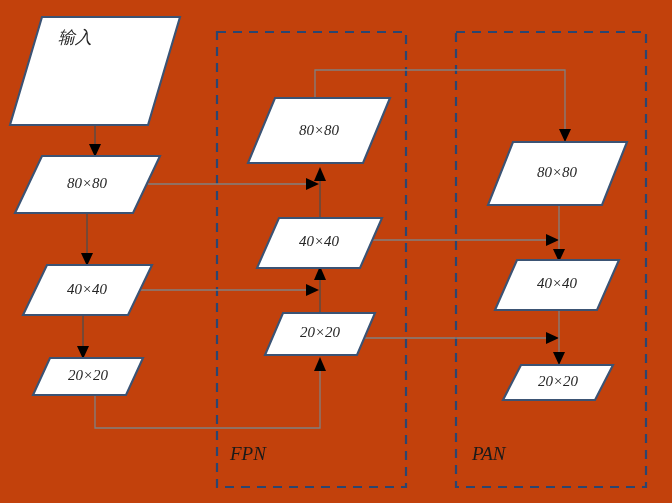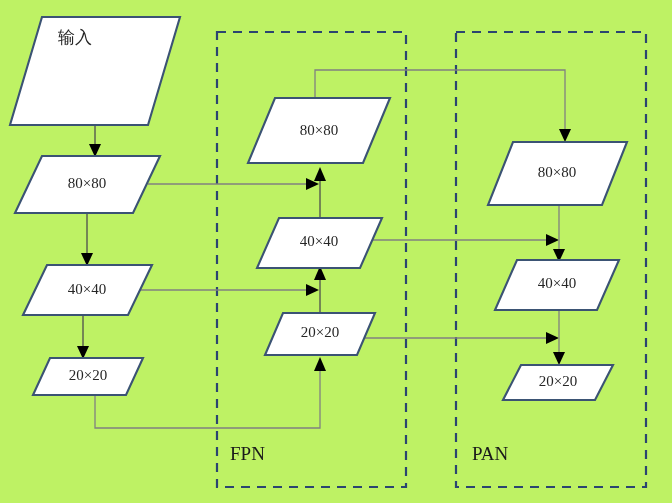--- a/index.html
+++ b/index.html
@@ -1,17 +1,17 @@
 <!DOCTYPE html>
 <html><head>
 <meta charset="utf-8">
 <style>
   html,body{margin:0;padding:0;background:#ffffff;}
   body{width:672px;height:503px;font-family:"Liberation Serif",serif;overflow:hidden;}
-  #diagram-root{position:relative;width:672px;height:503px;background:#bef264;}
+  #diagram-root{position:relative;width:672px;height:503px;background:#c2410c;font-style:italic;}
   svg{display:block;}
   .node-label{font-family:"Liberation Serif",serif;font-size:15px;fill:#262626;text-anchor:middle;dominant-baseline:middle;}
   .node-label-cjk{font-family:"DejaVu Sans",sans-serif;font-size:17px;fill:#262626;text-anchor:middle;dominant-baseline:middle;}
   .group-label{font-family:"Liberation Serif",serif;font-size:19px;fill:#1a1a1a;text-anchor:start;dominant-baseline:middle;}
   .para{fill:#ffffff;stroke:#3b5374;stroke-width:2.1;}
   .dashbox{fill:none;stroke:#2b4570;stroke-width:2.2;stroke-dasharray:9 7;}
   .conn{stroke:#808080;stroke-width:1.3;fill:none;}
   .conn-dark{stroke:#4d4d4d;stroke-width:1.3;fill:none;}
   .arrowhead{fill:#000000;stroke:none;}
 </style>

